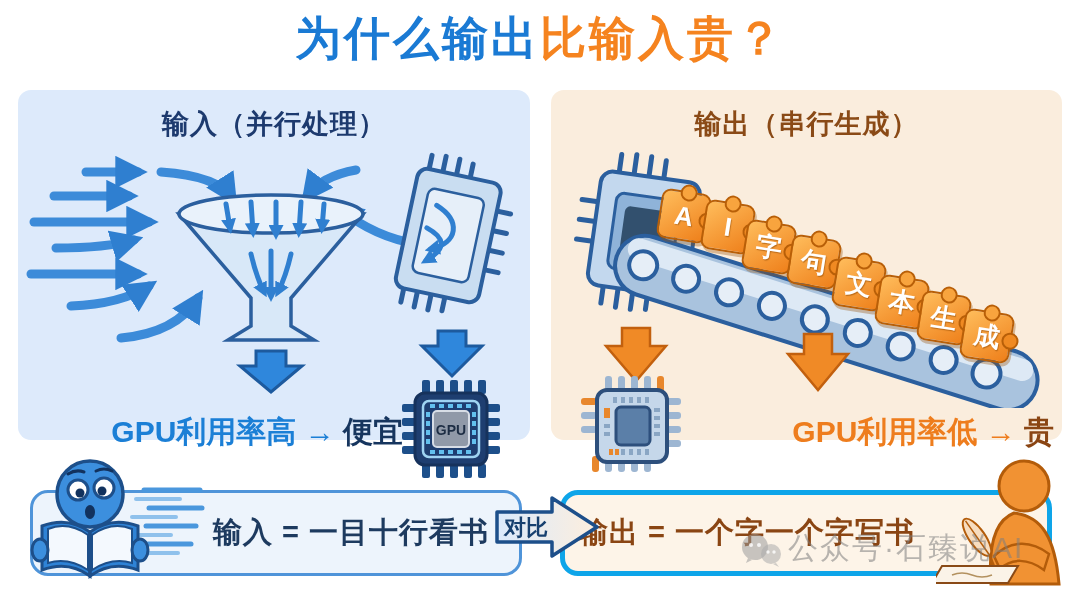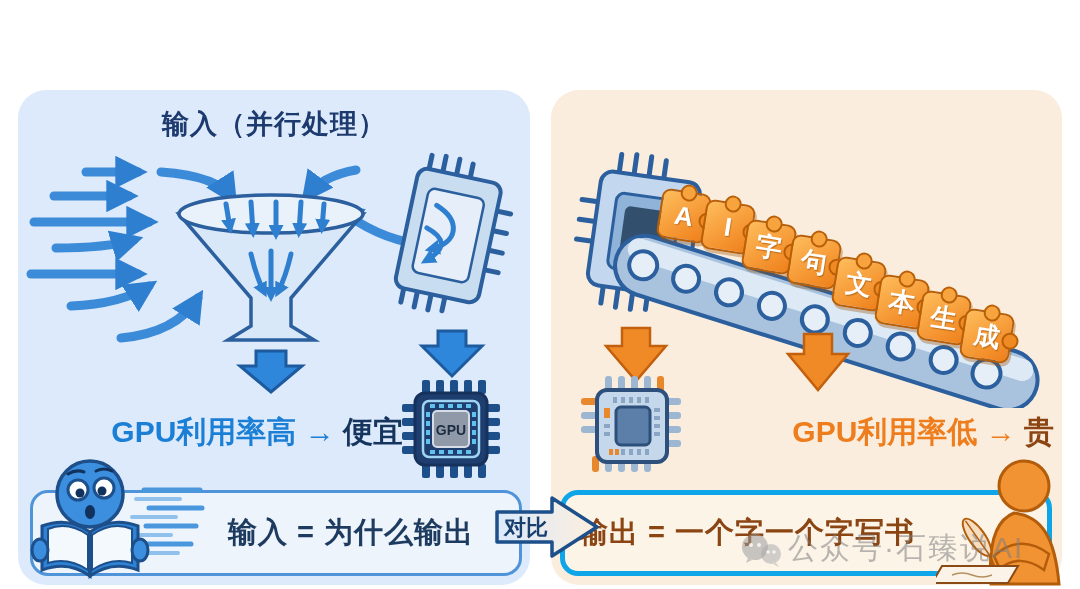--- a/index.html
+++ b/index.html
@@ -4,21 +4,21 @@
 <style>
   html,body{margin:0;padding:0;background:#ffffff;}
   .page{position:relative;width:1080px;height:589px;background:#ffffff;overflow:hidden;
         font-family:"Liberation Sans","DejaVu Sans",sans-serif;}
   
   .title{position:absolute;top:8px;left:0;width:100%;text-align:center;
          font-size:46px;font-weight:bold;letter-spacing:3px;}
   .t-blue{color:#1a7ad4;}
   .t-orange{color:#f5831f;}
   
-  .panel{position:absolute;top:90px;height:495px;border-radius:28px;}
+  .panel{position:absolute;top:90px;height:350px;border-radius:13px;}
   .panel-left{left:18px;width:512px;background:#ddeafb;}
   .panel-right{left:551px;width:511px;background:#faeddd;}
   .panel-header{position:absolute;top:16px;left:0;width:100%;text-align:center;
                 font-size:27px;font-weight:bold;letter-spacing:1px;}
   .panel-left .panel-header{color:#1d3a6e;}
   .panel-right .panel-header{color:#8a4a16;}
   
   .funnel-svg{position:absolute;left:8px;top:56px;width:490px;height:250px;}
   .gpu-chip-svg{position:absolute;left:382px;top:288px;width:102px;height:102px;}
   .conveyor-svg{position:absolute;left:5px;top:48px;width:500px;height:270px;}
@@ -61,20 +61,23 @@
                  width:13px;height:13px;background:#f8a43e;border:2px solid #b85f08;border-radius:50%;}
   
   .watermark{position:absolute;left:740px;top:528px;z-index:20;display:flex;align-items:flex-end;gap:6px;
              font-size:30px;color:rgba(125,125,125,0.55);letter-spacing:2px;white-space:nowrap;}
 </style>
 </head>
 <body>
 
 <div class="page">
 
+  <div class="title">
+    <span class="t-blue">为什么输出</span><span class="t-orange">比输入贵？</span>
+  </div>
 
   <div class="panel panel-left">
     <div class="panel-header">输入（并行处理）</div>
 
     <svg class="funnel-svg" viewBox="0 0 490 250">
       <defs>
         <marker id="ah" viewBox="0 0 10 10" refX="7" refY="5" markerWidth="3.6" markerHeight="3.6" orient="auto-start-reverse">
           <path d="M0,0 L10,5 L0,10 z" fill="#2f7fd0"></path>
         </marker>
         <marker id="ahs" viewBox="0 0 10 10" refX="6" refY="5" markerWidth="3" markerHeight="3" orient="auto-start-reverse">
@@ -181,25 +184,26 @@
         <rect x="72" y="34" width="4" height="5"></rect>
           <rect x="72" y="43" width="4" height="5"></rect>
           <rect x="72" y="52" width="4" height="5"></rect>
           <rect x="72" y="61" width="4" height="5"></rect>
       </g>
       <rect x="33" y="33" width="36" height="36" rx="4" fill="#9099a8" stroke="#d7dde6" stroke-width="2"></rect>
       <text x="51" y="57" text-anchor="middle" font-size="14" font-weight="bold" fill="#1d2d44">GPU</text>
     </svg>
 
     <div class="strip strip-left">
-      <span>输入 = 为什么输出</span>
+      <span>输入 = 一目十行看书</span>
     </div>
   </div>
 
   <div class="panel panel-right">
+    <div class="panel-header">输出（串行生成）</div>
 
     <svg class="conveyor-svg" viewBox="0 0 500 270">
 
       <g transform="rotate(8 85 95)">
         <g stroke="#2b5f9e" stroke-width="5" stroke-linecap="round">
           <line x1="55" y1="40" x2="55" y2="20"></line>
             <line x1="70" y1="40" x2="70" y2="18"></line>
           <line x1="85" y1="40" x2="85" y2="18"></line>
             <line x1="100" y1="40" x2="100" y2="20"></line>
           <line x1="40" y1="70" x2="22" y2="70"></line>

